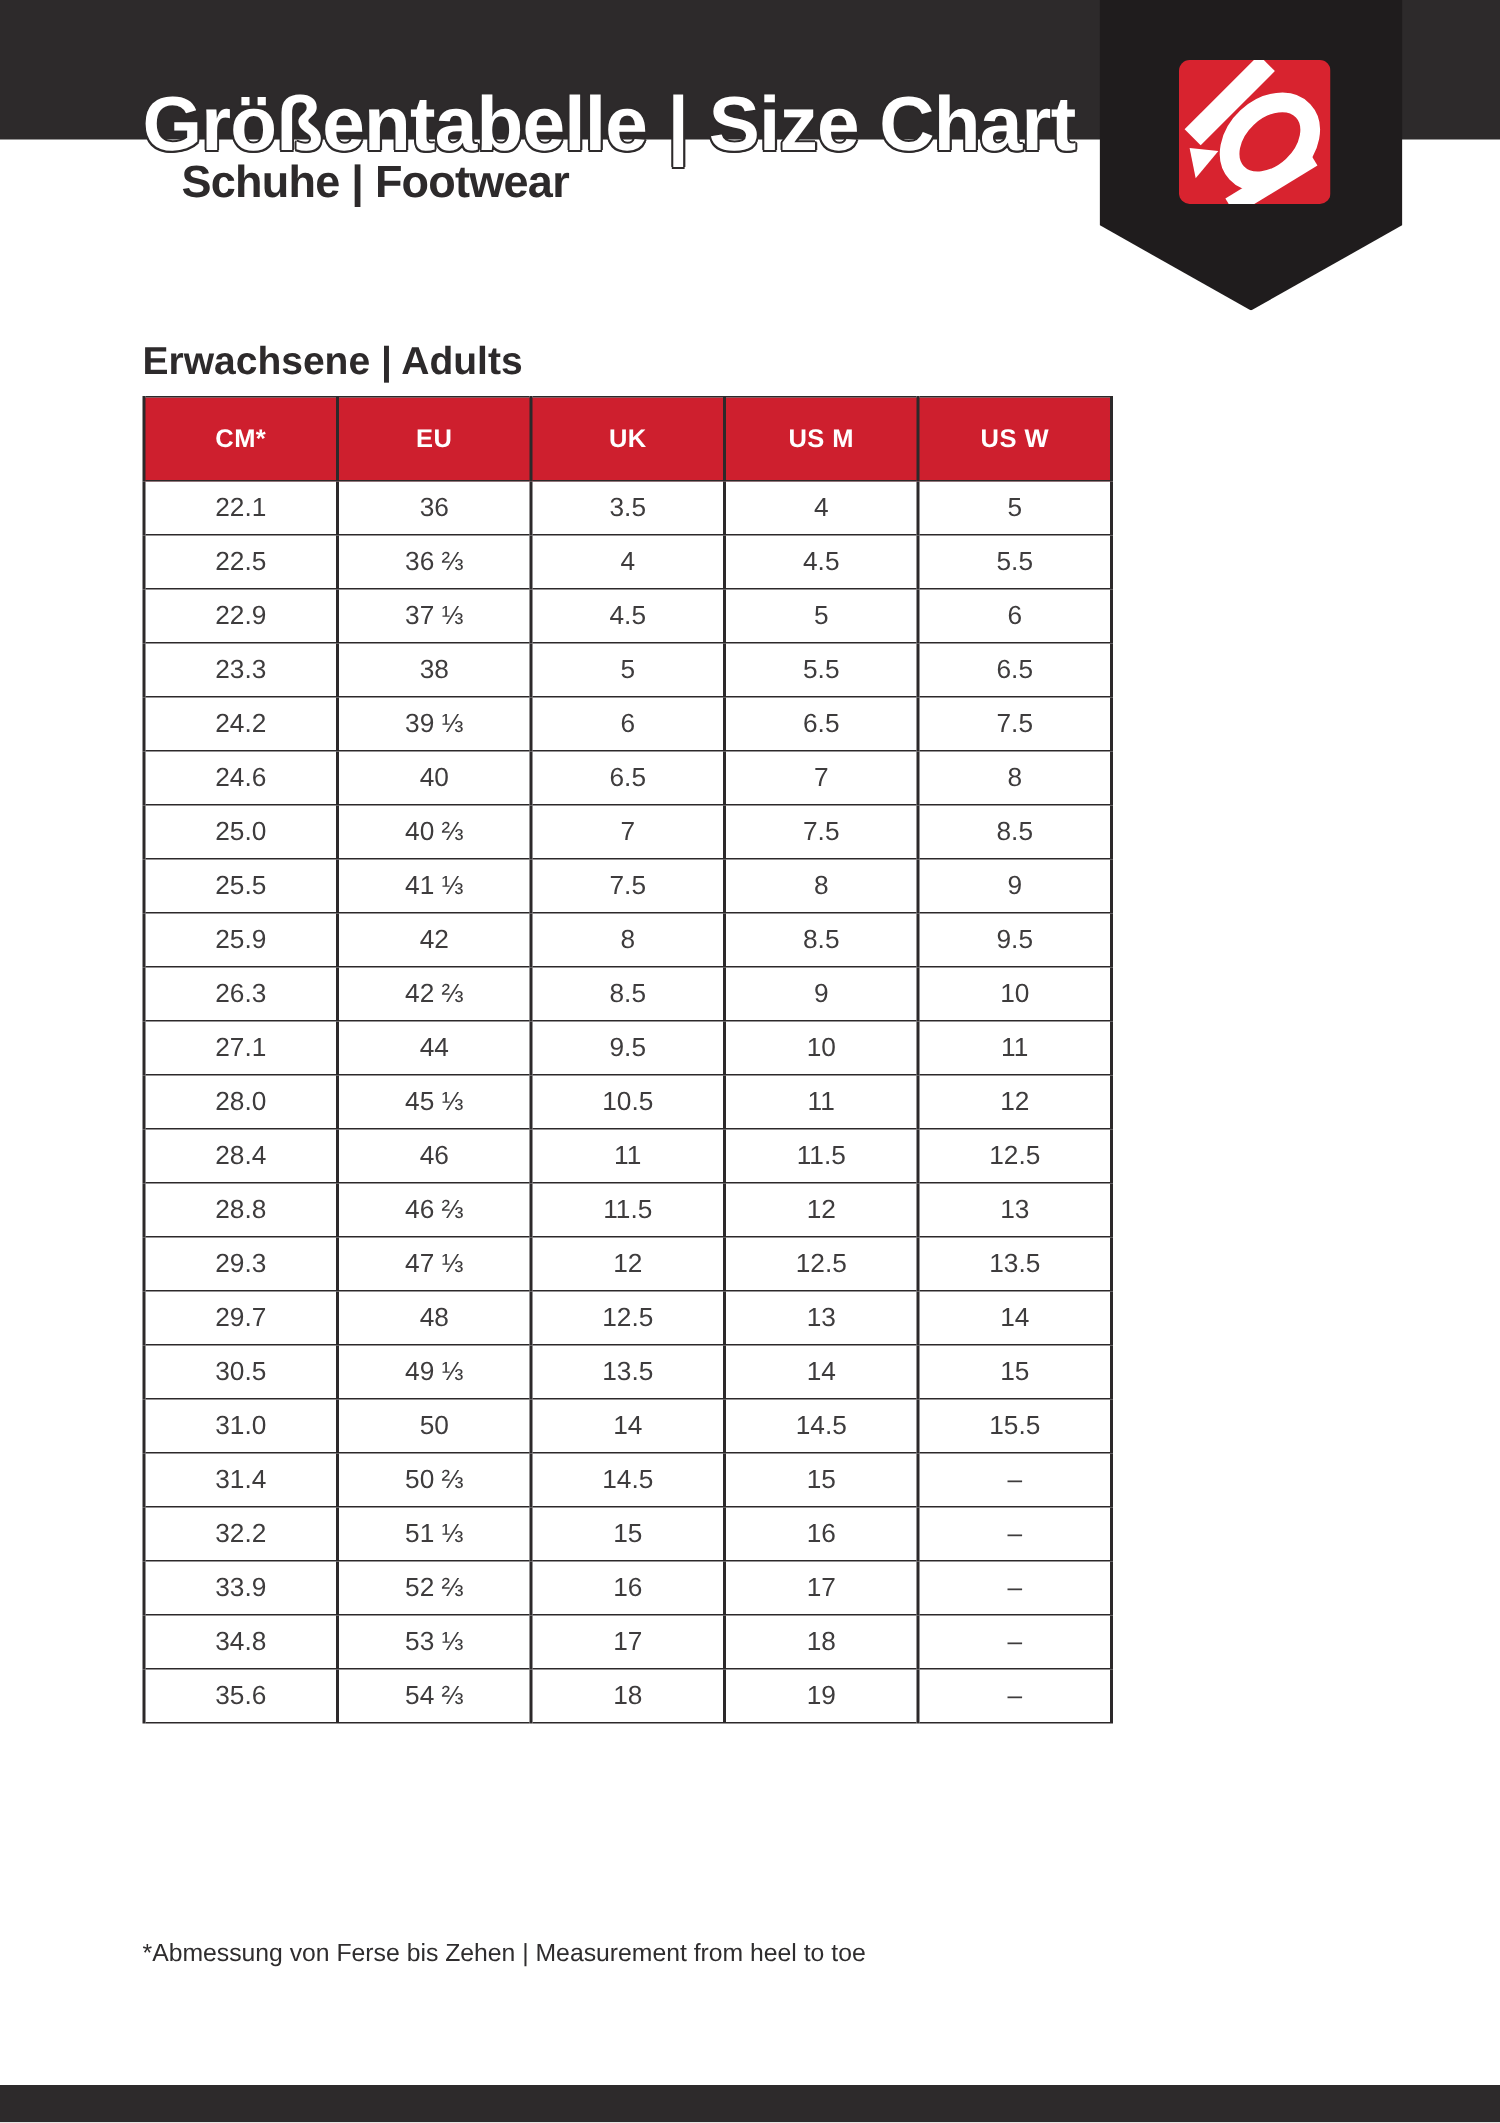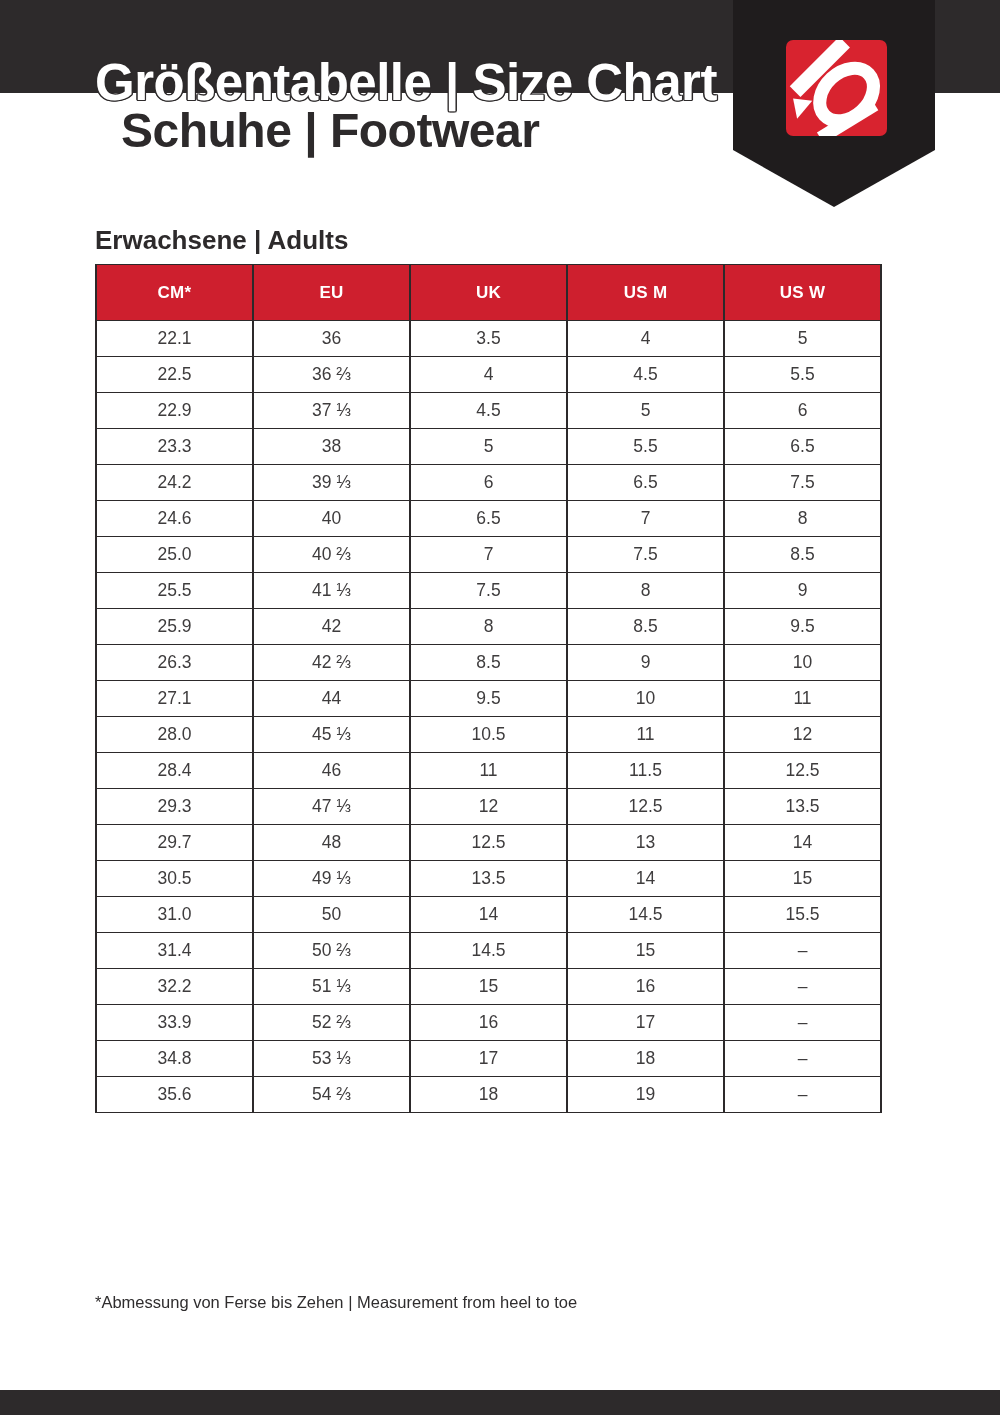--- a/index.html
+++ b/index.html
@@ -8,34 +8,34 @@
     font-family:"Liberation Sans", sans-serif;overflow:hidden;
   }
   .band{position:absolute;top:0;left:0;width:1000px;height:93px;background:#2d2a2b;}
   .title{
     position:absolute;left:95px;top:57px;font-size:51px;font-weight:700;color:#ffffff;
     letter-spacing:-0.5px;line-height:1;white-space:nowrap;
     text-shadow:1.4px 0 #2d2a2b,-1.4px 0 #2d2a2b,0 1.4px #2d2a2b,0 -1.4px #2d2a2b,
                 1px 1px #2d2a2b,-1px -1px #2d2a2b,1px -1px #2d2a2b,-1px 1px #2d2a2b;
   }
   .subtitle{
-    position:absolute;left:121px;top:107px;font-size:48px;font-weight:700;
+    position:absolute;left:121px;top:107px;font-size:30px;font-weight:700;
     color:#2d2a2b;letter-spacing:-0.5px;line-height:1;white-space:nowrap;
   }
   .pennant{
     position:absolute;left:733px;top:0;width:202px;height:207px;background:#1f1c1d;
     clip-path:polygon(0 0,100% 0,100% 72.5%,50% 100%,0 72.5%);
   }
   .logo{position:absolute;left:53px;top:40px;width:101px;height:96px;}
   .section-heading{
     position:absolute;left:95px;top:227px;font-size:26px;font-weight:700;
     color:#2d2a2b;line-height:1;white-space:nowrap;
   }
   table.size-table{
-    position:absolute;left:95px;top:264px;width:787px;
+    position:absolute;left:95px;top:264px;width:647px;
     border-collapse:collapse;table-layout:fixed;
   }
   .size-table th{
     background:#ce1f2e;color:#ffffff;height:53px;font-size:17px;font-weight:700;
     letter-spacing:.3px;text-align:center;
     border:1px solid #2c292a;border-left-width:2px;border-right-width:2px;
   }
   .size-table td{
     height:35px;text-align:center;vertical-align:middle;font-size:17.5px;color:#3e3c3d;
     border:1px solid #2c292a;border-left-width:2px;border-right-width:2px;
@@ -167,20 +167,27 @@
           <td>12</td>
         </tr>
         <tr>
           <td>28.4</td>
           <td>46</td>
           <td>11</td>
           <td>11.5</td>
           <td>12.5</td>
         </tr>
         <tr>
+          <td>28.8</td>
+          <td>46 ⅔</td>
+          <td>11.5</td>
+          <td>12</td>
+          <td>13</td>
+        </tr>
+        <tr>
           <td>29.3</td>
           <td>47 ⅓</td>
           <td>12</td>
           <td>12.5</td>
           <td>13.5</td>
         </tr>
         <tr>
           <td>29.7</td>
           <td>48</td>
           <td>12.5</td>

